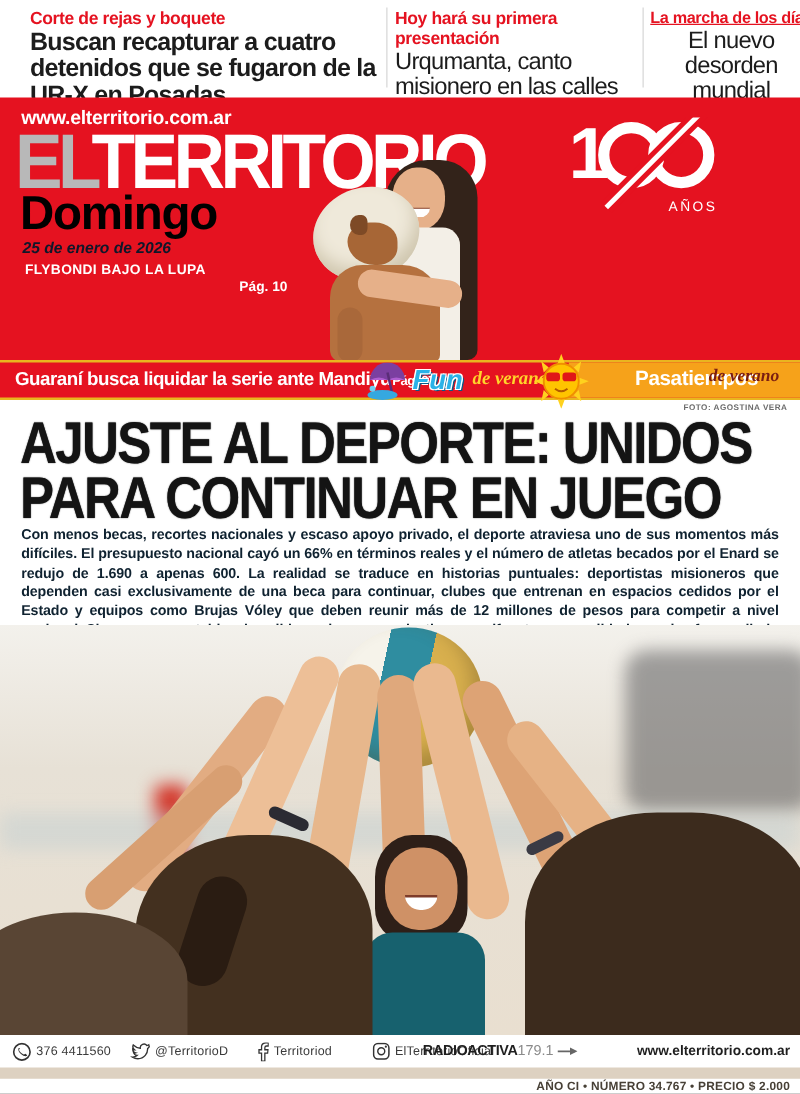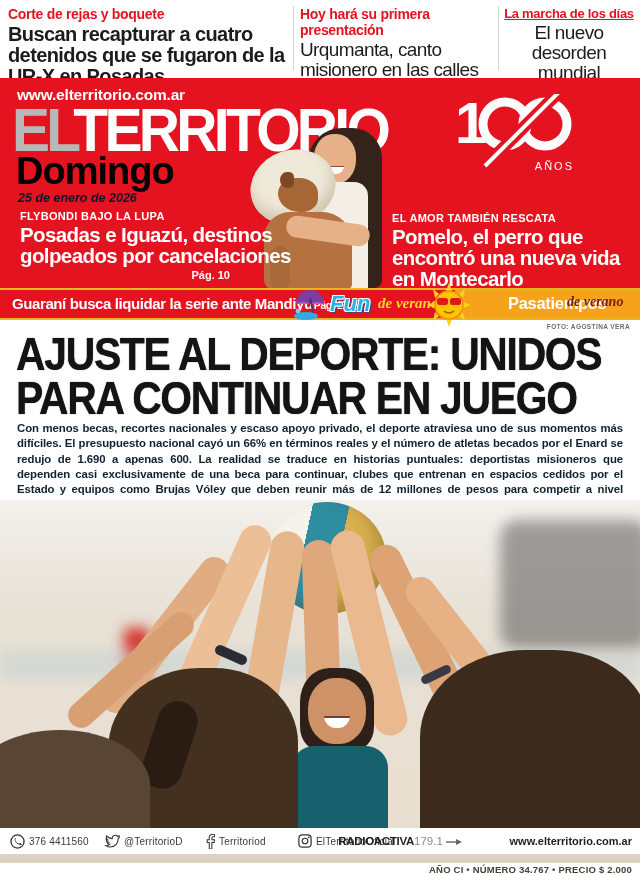--- a/index.html
+++ b/index.html
@@ -1,19 +1,19 @@
 <!DOCTYPE html>
 <html><head>
 <meta charset="utf-8">
 <style>
   html,body{margin:0;padding:0;background:#888;}
   #page{position:relative;width:640px;height:875px;background:#fff;overflow:hidden;
         font-family:"Liberation Sans",sans-serif;margin:0 auto;}
   
-  .topstrip{position:absolute;left:0;top:0;width:592px;height:78px;background:#fff;}
+  .topstrip{position:absolute;left:16px;top:0;width:592px;height:78px;background:#fff;}
   .tcol{position:absolute;top:6px;}
   .kicker{color:#e51220;font-weight:bold;font-size:14px;letter-spacing:-.3px;}
   .ttitle{color:#1c1c1c;font-size:19px;line-height:1.04;letter-spacing:-.6px;margin-top:2px;}
   .ttitle.b{font-weight:bold;font-size:20px;}
   .tpage{color:#e51220;font-weight:bold;font-size:11.5px;text-align:right;margin-top:2px;}
   .vdiv{position:absolute;top:6px;width:1px;height:64px;background:#d8d8d8;}
   
   .masthead{position:absolute;left:0;top:78px;width:640px;height:212px;background:#e51220;overflow:hidden;}
   .mh-url{position:absolute;left:17px;top:8px;color:#fff;font-weight:bold;font-size:15.5px;letter-spacing:-.2px;}
   .mh-name{position:absolute;left:12px;top:16px;font-weight:bold;font-size:62px;letter-spacing:-4px;
@@ -123,27 +123,21 @@
       <div style="left:-6px;top:22px;width:86px;height:74px;background:#efe9da;border-radius:50%;transform:rotate(-18deg);box-shadow:inset 0 -10px 14px #cfc6ae;"></div>
       <div style="left:22px;top:50px;width:40px;height:34px;background:#a76636;border-radius:45% 45% 40% 55%;"></div>
       <div style="left:24px;top:44px;width:14px;height:16px;background:#7e4a26;border-radius:60% 40% 40% 60%;"></div>
       <div style="left:8px;top:84px;width:88px;height:78px;background:#b5713f;border-radius:26px 30px 6px 10px;"></div>
       <div style="left:30px;top:92px;width:84px;height:22px;background:#e6b089;border-radius:12px;transform:rotate(8deg);"></div>
       <div style="left:14px;top:118px;width:20px;height:44px;background:#a9683a;border-radius:10px;"></div>
     </div>
 
     <div class="teaser" style="left:20px;top:132px;width:272px;">
       <div class="te-kicker">FLYBONDI BAJO LA LUPA</div>
-      <div class="te-title">Posadas e Iguazú,  destinos golpeados por cancelaciones</div>
       <div class="te-page" style="width:210px;">Pág. 10</div>
-    </div>
-    <div class="teaser" style="left:392px;top:134px;width:244px;">
-      <div class="te-kicker">EL AMOR TAMBIÉN RESCATA</div>
-      <div class="te-title">Pomelo, el perro que encontró una nueva vida en Montecarlo</div>
-
     </div>
   </div>
 
   <div class="summer">
     <div class="sum-orange"></div>
     <div class="sum-sports">
       <span>Guaraní busca liquidar la serie ante Mandiyú</span><span class="pg">Pág. 27</span>
     </div>
 
     <svg width="40" height="30" style="position:absolute;left:292px;top:0;" viewBox="0 0 40 30">

